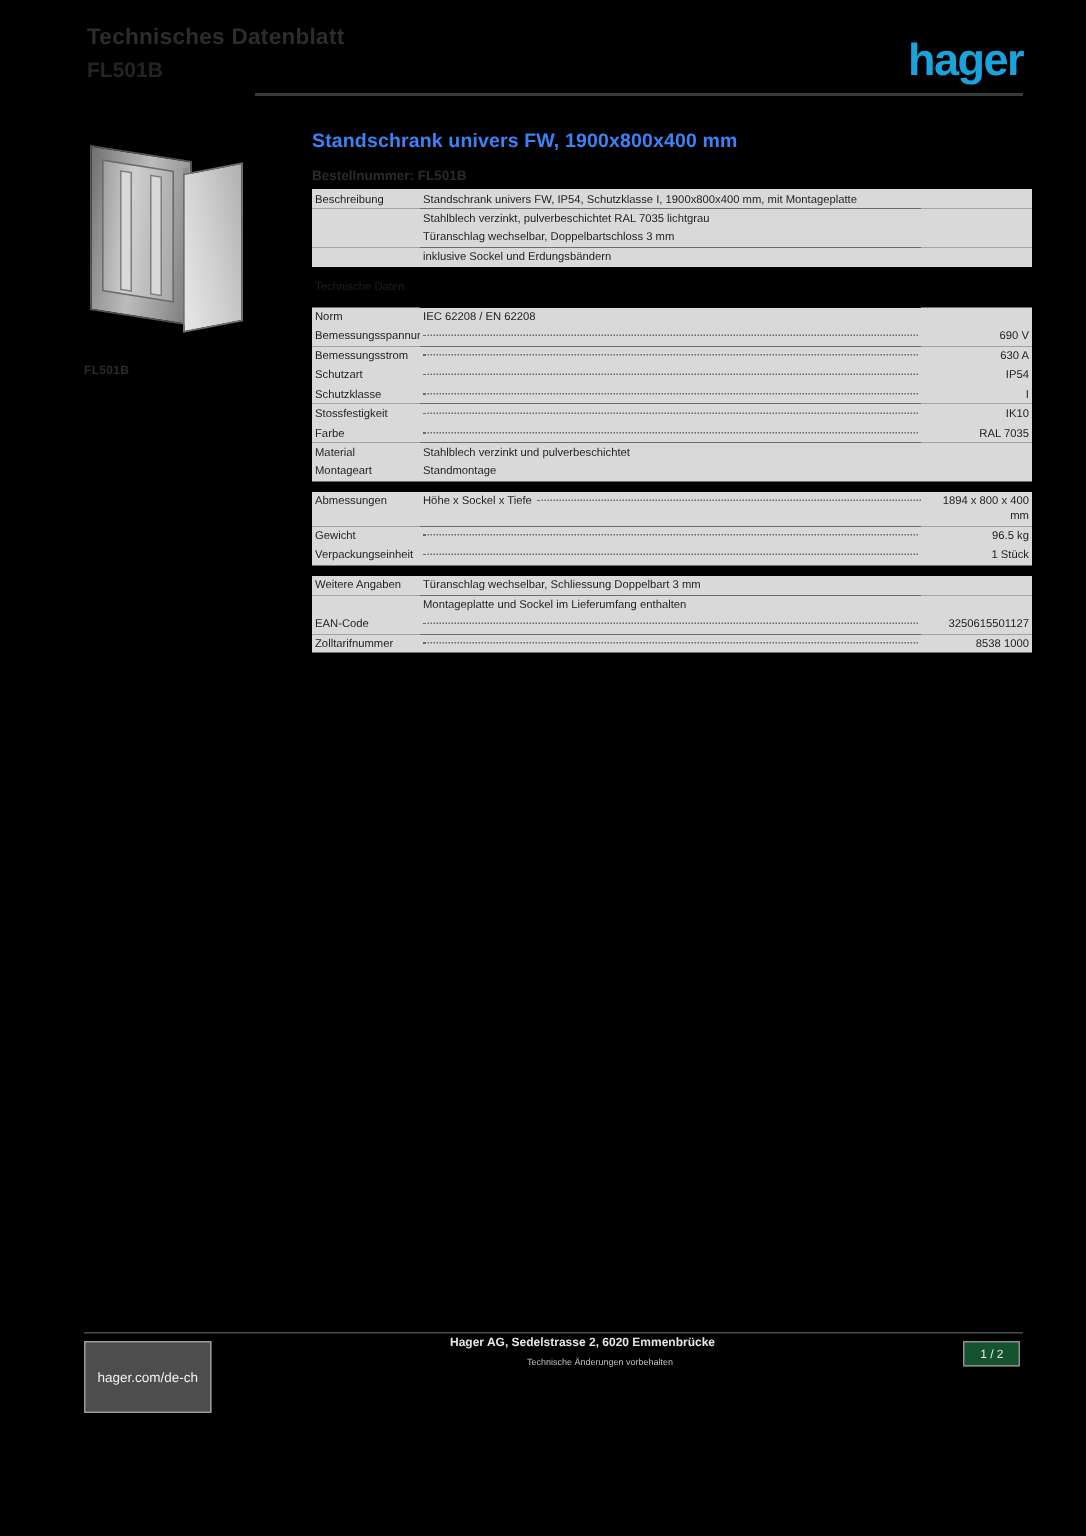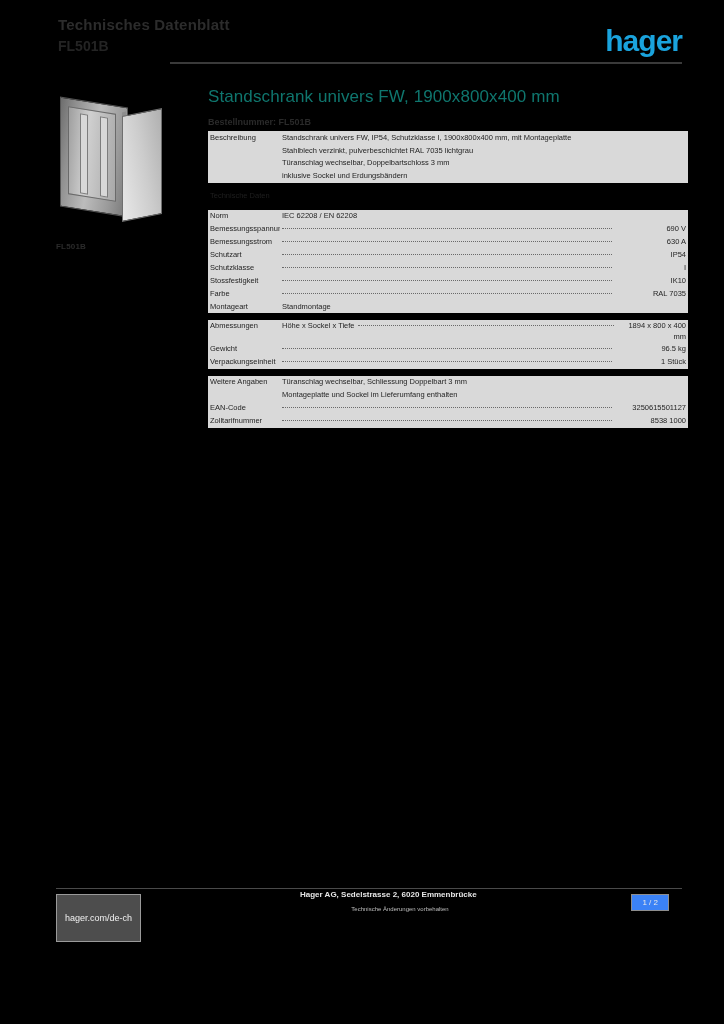--- a/index.html
+++ b/index.html
@@ -141,23 +141,23 @@
   }
 
   
   .content {
     position: absolute;
     left: 208px;
     top: 86px;
     width: 474px;
   }
   .headline {
-    font-size: 17px;
-    font-weight: normal;
-    color: #0f766e;
+    font-size: 13px;
+    font-weight: bold;
+    color: #3b82f6;
     margin: 0 0 6px 0;
     letter-spacing: 0.1px;
     line-height: 1.25;
   }
   .ref-line {
     font-size: 9px;
     font-weight: bold;
     color: #2a2a2a;
     margin: 10px 0 4px 0;
   }
@@ -241,25 +241,25 @@
     position: absolute;
     left: 300px;
     top: 18px;
     width: 200px;
     text-align: center;
     font-size: 6px;
     color: #bdbdbd;
   }
   .footer-page {
     position: absolute;
-    right: 55px;
+    right: 44px;
     top: 6px;
     font-size: 8px;
     color: #e9e9e9;
-    background: #3b82f6;
+    background: #14532d;
     padding: 3px 10px;
     border: 1px solid #8d8d8d;
   }
 </style>
 </head>
 <body>
 
 <div class="page">
 
   <div class="header">
@@ -346,20 +346,25 @@
             <td class="col-label">Stossfestigkeit</td>
             <td class="col-mid dots-cell"><span class="leader"></span></td>
             <td class="col-val">IK10</td>
           </tr>
           <tr class="band">
             <td class="col-label">Farbe</td>
             <td class="col-mid dots-cell"><span class="leader"></span></td>
             <td class="col-val">RAL 7035</td>
           </tr>
           <tr class="band">
+            <td class="col-label">Material</td>
+            <td class="col-mid dots-cell"><span class="lbl">Stahlblech verzinkt und pulverbeschichtet</span></td>
+            <td class="col-val"></td>
+          </tr>
+          <tr class="band">
             <td class="col-label">Montageart</td>
             <td class="col-mid dots-cell"><span class="lbl">Standmontage</span></td>
             <td class="col-val"></td>
           </tr>
           <tr class="section-gap">
             <td colspan="3"></td>
           </tr>
           <tr class="band">
             <td class="col-label">Abmessungen</td>
             <td class="col-mid dots-cell"><span class="lbl">Höhe x Sockel x Tiefe</span><span class="leader"></span></td>

